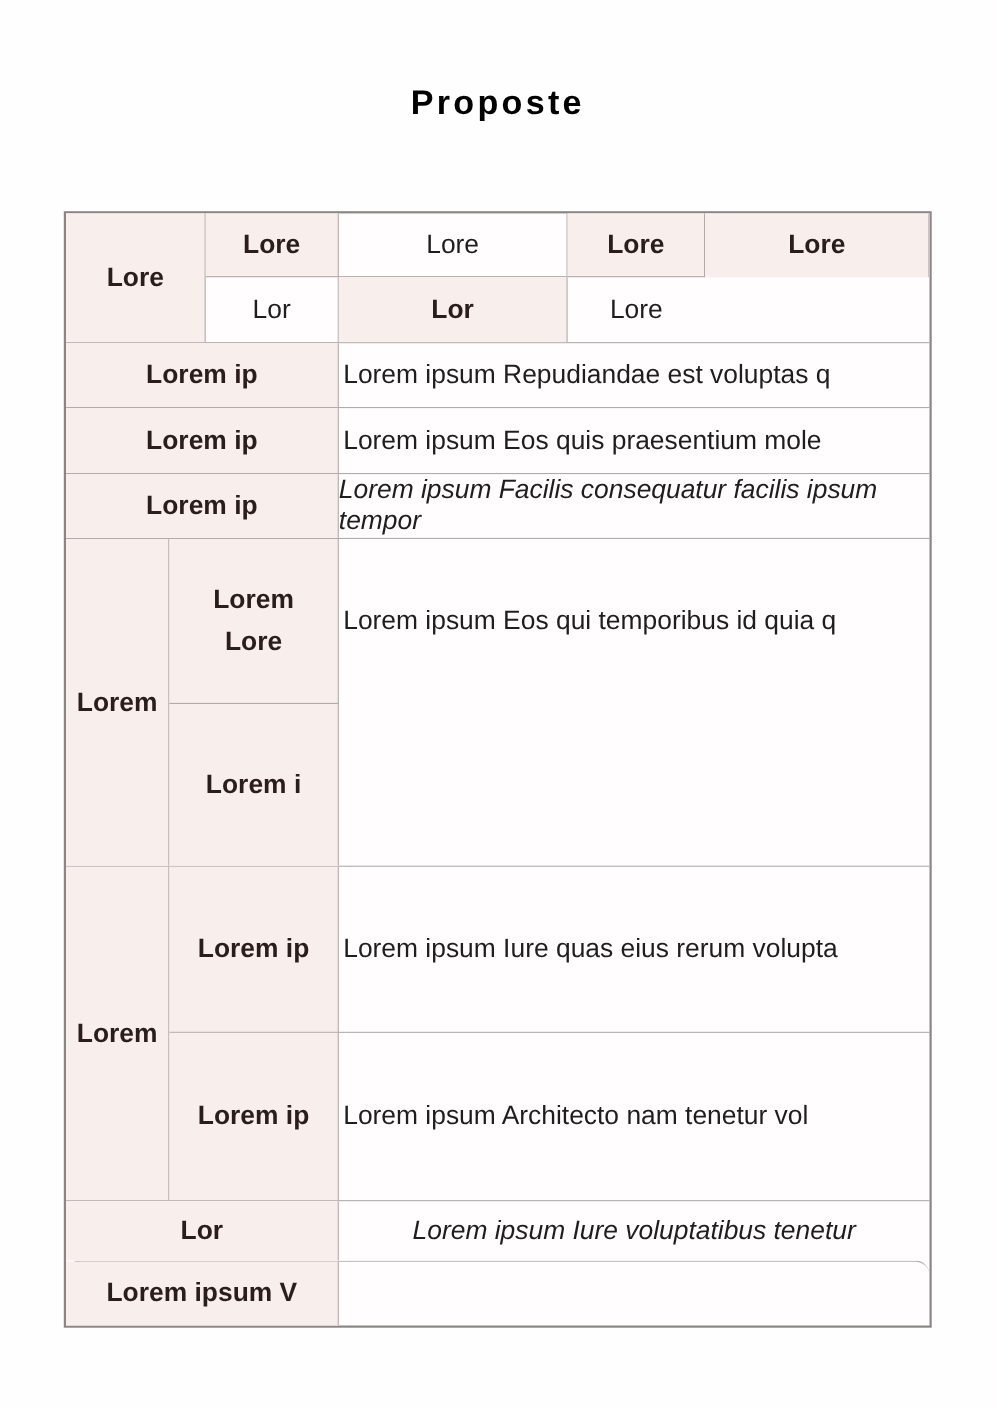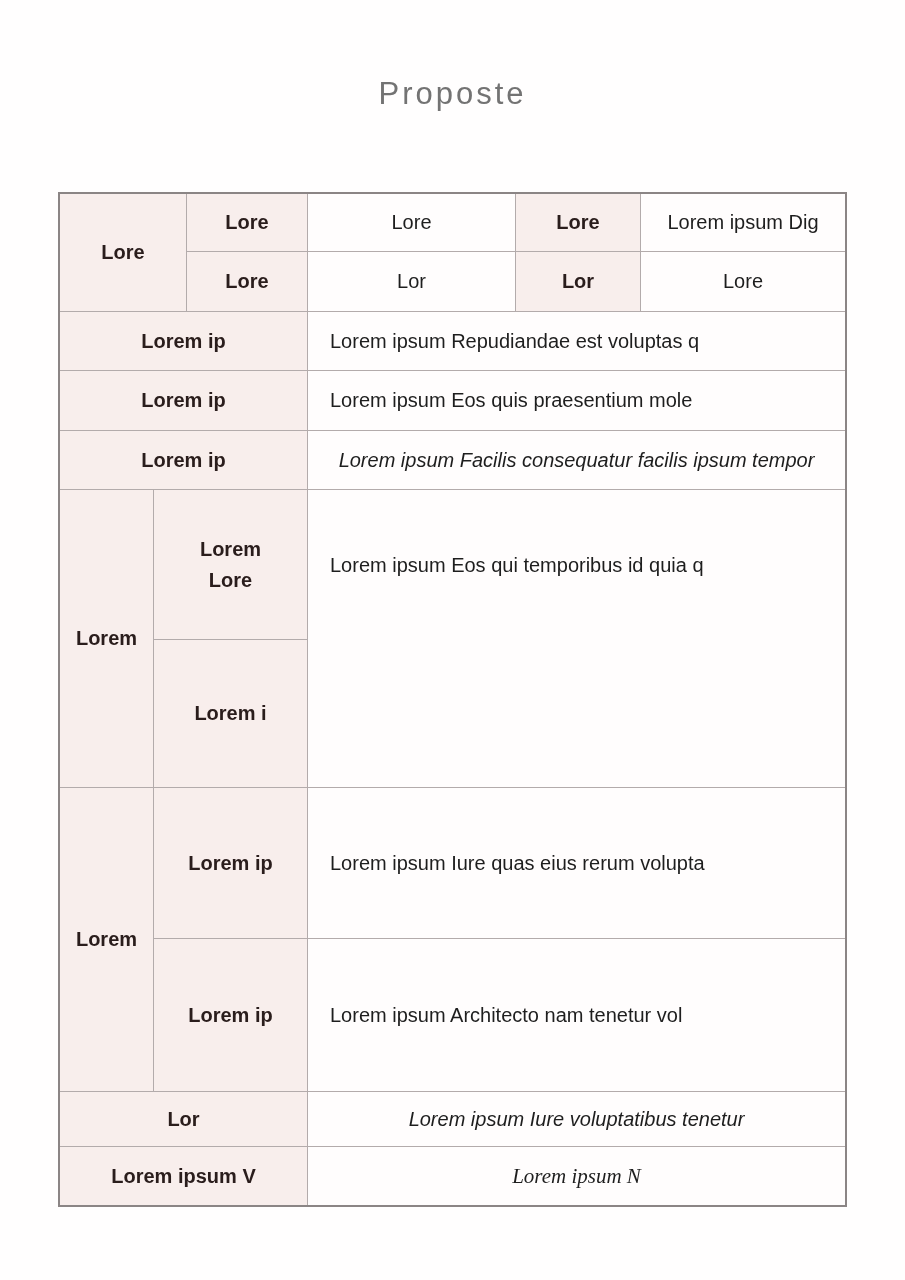--- a/index.html
+++ b/index.html
@@ -7,72 +7,71 @@
     width:905px;height:1280px;
     background:#fffefe;
     font-family:"Liberation Sans", sans-serif;
     color:#1e1e1e;
     overflow:hidden;
   }
   .title{
     margin:76px 0 0 0;
     text-align:center;
     font-size:31px;
-    font-weight:400;
+    font-weight:700;
     letter-spacing:3px;
-    color:#737373;
+    color:#000000;
   }
   .tbl{
     width:789px;
     margin:80px auto 0 auto;
     border:2px solid #8b8585;
     box-sizing:border-box;
     background:#fffdfd;
   }
   .tbl > div + div{border-top:1px solid #b3abab;}
   .sec{display:grid;}
   .g-header{grid-template-columns:127px 121px 208px 125px 1fr;grid-template-rows:58px 59px;}
   .g-simple{grid-template-columns:248px 1fr;}
   .g-group1{grid-template-columns:94px 154px 1fr;grid-template-rows:150px 147px;}
   .g-group2{grid-template-columns:94px 154px 1fr;grid-template-rows:151px 152px;}
   .g-footer1{grid-template-columns:248px 1fr;grid-template-rows:54px;}
-  .g-footer2{grid-template-columns:248px 1fr;grid-template-rows:58px;}
+  .g-footer2{grid-template-columns:248px 1fr;grid-template-rows:58px;border-radius:13px;}
   .r58{grid-template-rows:58px;}
   .r59{grid-template-rows:59px;}
   .cell{
     display:flex;align-items:center;justify-content:center;
-    font-size:20px;
+    font-size:24px;
     box-sizing:border-box;
     overflow:hidden;
   }
   .pink{background:#f8eeec;}
   .bold{font-weight:700;color:#2a1d1c;}
   .br{border-right:1px solid #b3abab;}
   .hb{border-bottom:1px solid #b3abab;}
   .span2{grid-row:1/3;grid-column:1;}
-  .val{justify-content:flex-start;padding-left:22px;}
+  .val{justify-content:flex-start;padding-left:4px;}
   .valc{justify-content:center;font-style:italic;}
   .pre{white-space:pre-line;text-align:center;line-height:1.55;}
   .serif{font-family:"Liberation Serif", serif;font-size:21px;}
 </style>
 </head>
 <body>
 
 <div class="page">
 
   <h1 class="title">Proposte</h1>
 
   <div class="tbl">
 
     <div class="sec g-header">
       <div class="cell pink bold br span2">Lore</div>
       <div class="cell pink bold br hb">Lore</div>
       <div class="cell br hb">Lore</div>
       <div class="cell pink bold br hb">Lore</div>
-      <div class="cell hb">Lorem ipsum Dig</div>
       <div class="cell pink bold br">Lore</div>
       <div class="cell br">Lor</div>
       <div class="cell pink bold br">Lor</div>
       <div class="cell">Lore</div>
     </div>
 
     <div class="sec g-simple r58">
       <div class="cell pink bold br">Lorem ip</div>
       <div class="cell val">Lorem ipsum Repudiandae est voluptas q</div>
     </div>
@@ -100,17 +99,16 @@
       <div class="cell pink bold br">Lorem ip</div>
       <div class="cell val">Lorem ipsum Architecto nam tenetur vol</div>
     </div>
 
     <div class="sec g-footer1">
       <div class="cell pink bold br">Lor</div>
       <div class="cell valc">Lorem ipsum Iure voluptatibus tenetur</div>
     </div>
     <div class="sec g-footer2">
       <div class="cell pink bold br">Lorem ipsum V</div>
-      <div class="cell valc serif">Lorem ipsum N</div>
     </div>
 
   </div>
 </div>
 
 </body></html>

